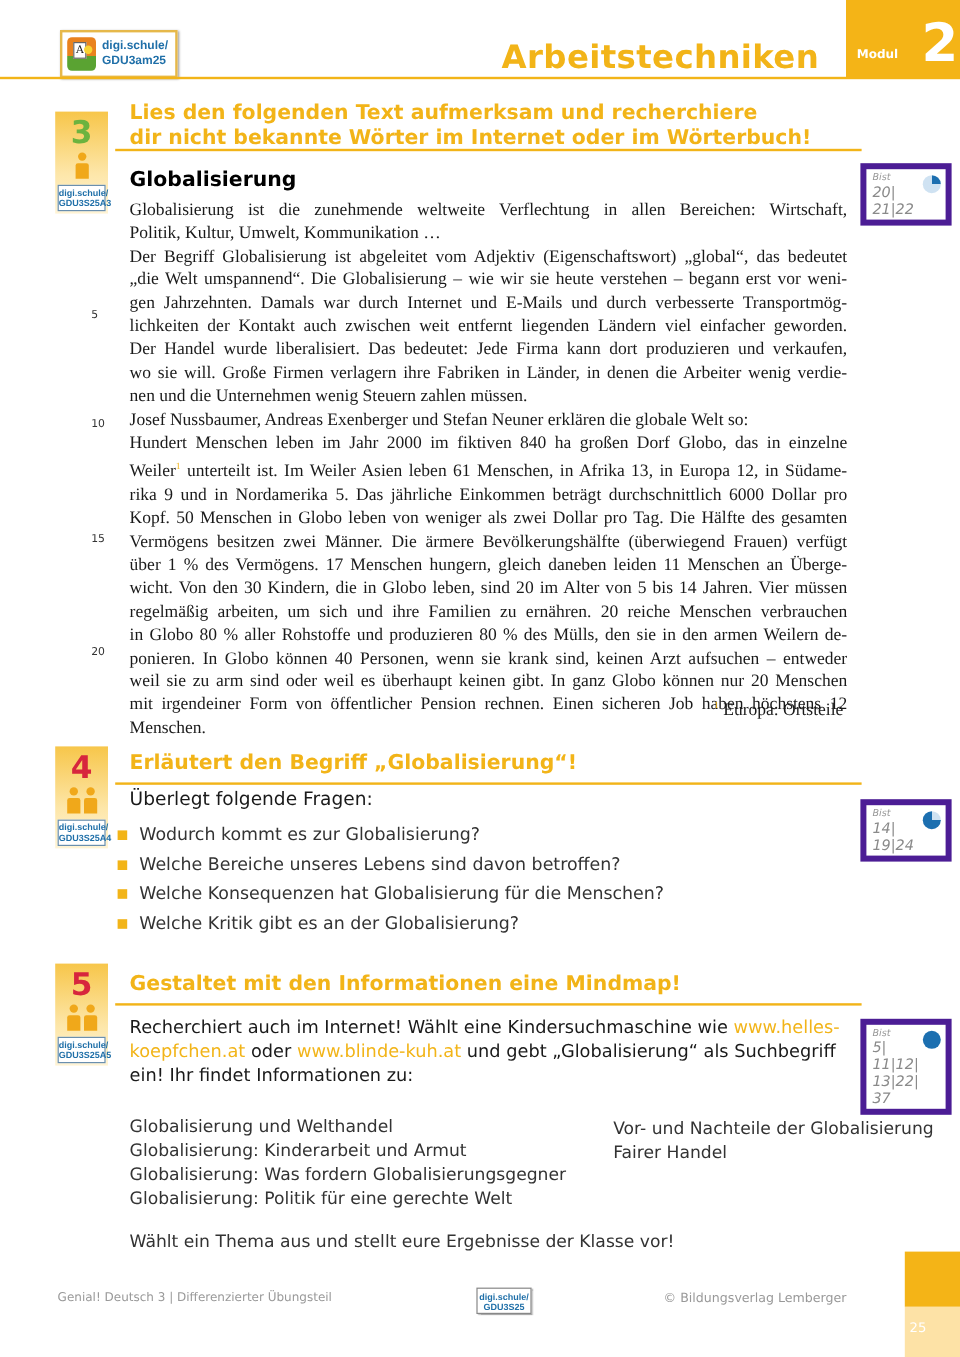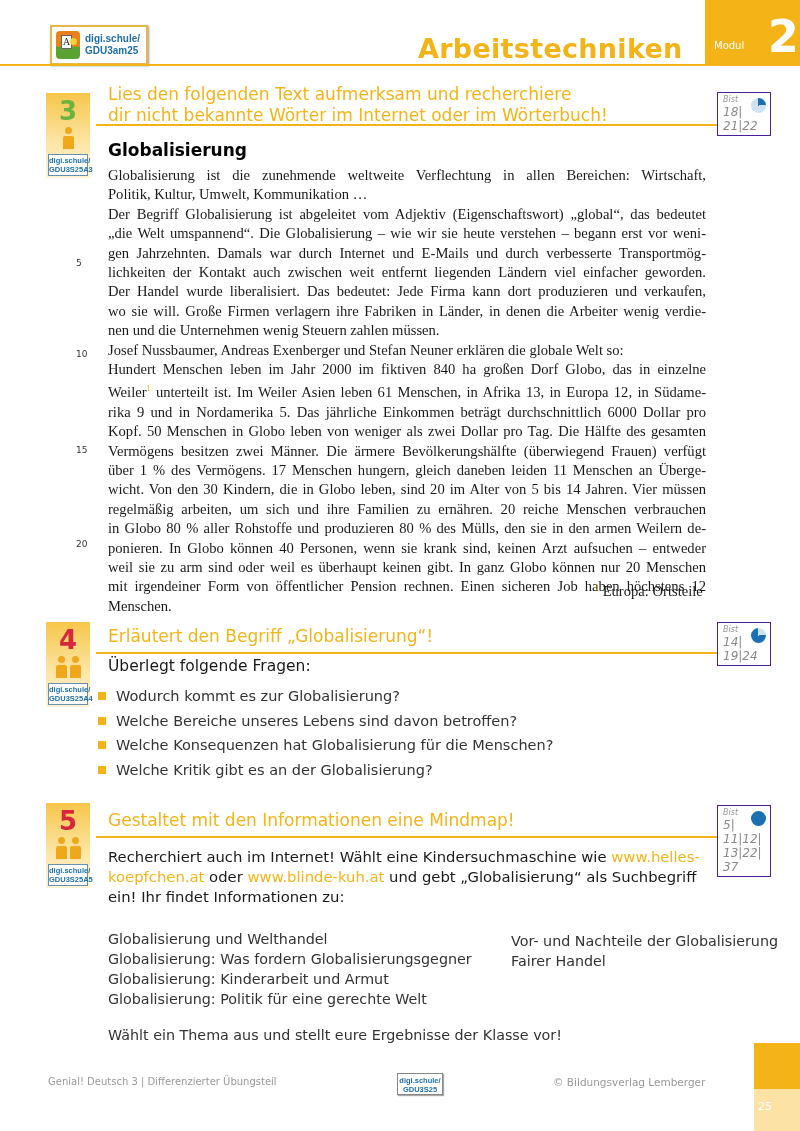--- a/index.html
+++ b/index.html
@@ -9,38 +9,38 @@
   
   .top-rule { position: absolute; left: 0; top: 64px; width: 705px; height: 2px; background: #f2b418; }
   .digi-top { position: absolute; left: 50px; top: 25px; width: 98px; height: 40px; border: 2px solid #e6b84a; background: #fff; box-shadow: 1px 1px 2px #999; display: flex; align-items: center; padding-left: 4px; }
   .digi-top .appicon { width: 24px; height: 28px; border-radius: 4px; background: linear-gradient(180deg,#e9821e 0%,#e9821e 55%,#5aa332 56%,#5aa332 100%); position: relative; margin-right: 5px; }
   .digi-top .appicon .card { position: absolute; left: 5px; top: 4px; width: 11px; height: 14px; background: #fff; border: 1px solid #666; font-family: "DejaVu Serif", serif; font-size: 9px; line-height: 12px; text-align: center; color: #222; }
   .digi-top .appicon .leaf { position: absolute; right: 3px; top: 7px; width: 7px; height: 7px; border-radius: 50%; background: #f7d234; }
   .digi-top .lbl { font-family: "Liberation Sans", sans-serif; font-size: 10px; line-height: 12px; color: #1f6fa8; font-weight: bold; }
 
   .page-title { position: absolute; left: 418px; top: 33px; font-family: "DejaVu Sans", sans-serif; font-weight: bold; font-size: 27px; color: #f2b418; letter-spacing: 0.3px; }
   .modul-box { position: absolute; left: 705px; top: 0; width: 95px; height: 66px; background: #f4b417; }
-  .modul-box .m-lbl { position: absolute; left: 9px; top: 40px; font-size: 10px; color: #fff; font-weight: normal; }
+  .modul-box .m-lbl { position: absolute; left: 9px; top: 40px; font-size: 10px; color: #fff; font-weight: bold; }
   .modul-box .m-num { position: absolute; left: 63px; top: 12px; font-size: 44px; line-height: 50px; color: #fff; font-weight: bold; }
 
   
   .badge { position: absolute; left: 46px; width: 44px; background: linear-gradient(180deg,#f7c64a 0%,#fde6a8 60%,#fff4d6 100%); text-align: center; }
   .badge .num { font-family: "DejaVu Sans", sans-serif; font-weight: bold; font-size: 26px; line-height: 28px; padding-top: 4px; }
   .badge .people { display: flex; justify-content: center; gap: 3px; margin-top: 2px; height: 24px; }
   .person { width: 11px; height: 22px; position: relative; }
   .person::before { content: ""; position: absolute; left: 2px; top: 0; width: 7px; height: 7px; border-radius: 50%; background: #f0a81a; }
   .person::after { content: ""; position: absolute; left: 0; top: 9px; width: 11px; height: 13px; background: #f0a81a; border-radius: 2px 2px 0 0; }
   .badge .code { margin: 3px 2px 2px; border: 1px solid #6a8fae; background: #fff; font-family: "Liberation Sans", sans-serif; font-size: 7.5px; line-height: 9px; color: #1f6fa8; font-weight: bold; padding: 1px 0; }
 
   
-  .task-head { position: absolute; left: 108px; font-family: "DejaVu Sans", sans-serif; font-weight: normal; font-size: 17px; line-height: 21px; color: #f2b418; }
+  .task-head { position: absolute; left: 108px; font-family: "DejaVu Sans", sans-serif; font-weight: bold; font-size: 17px; line-height: 21px; color: #f2b418; }
   .task-rule { position: absolute; left: 96px; height: 2px; background: #f2b418; }
 
   
-  .bist { position: absolute; left: 717px; width: 54px; border: 1px solid #4c1d95; background: #fff; padding: 2px 4px 2px 5px; font-family: "DejaVu Sans", sans-serif; color: #8a8a8a; font-style: italic; }
+  .bist { position: absolute; left: 717px; width: 76px; border: 5px solid #4c1d95; background: #fff; padding: 2px 4px 2px 5px; font-family: "DejaVu Sans", sans-serif; color: #8a8a8a; font-style: italic; margin-top: 44px; }
   .bist .b-lbl { font-size: 8px; line-height: 10px; color: #999; }
   .bist .b-val { font-size: 12px; line-height: 14px; }
   .pie { position: absolute; right: 4px; top: 5px; width: 15px; height: 15px; border-radius: 50%; }
 
   
   .subhead { position: absolute; left: 108px; top: 140px; font-family: "DejaVu Sans", sans-serif; font-weight: bold; font-size: 17px; color: #000000; }
   .body-text { position: absolute; left: 108px; top: 166px; width: 598px; font-family: "Liberation Serif", serif; font-size: 14.6px; line-height: 19.4px; color: #1a1a1a; }
   .body-text .ln { display: block; white-space: nowrap; text-align: justify; text-align-last: justify; }
   .body-text .ln.last { text-align-last: left; }
   .fn-mark { font-size: 8px; vertical-align: super; color: #f2b418; }
@@ -97,21 +97,21 @@
     <div>GDU3S25A3</div>
   </div>
 </div>
 <div class="task-head" style="top:84px;">
   <div>Lies den folgenden Text aufmerksam und recherchiere</div>
   <div>dir nicht bekannte Wörter im Internet oder im Wörterbuch!</div>
 </div>
 <div class="task-rule" style="top:124px; width:622px;"></div>
 <div class="bist" style="top:92px;">
   <div class="b-lbl">Bist</div>
-  <div class="b-val">18|</div>
+  <div class="b-val">20|</div>
   <div class="b-val">21|22</div>
   <div class="pie" style="background: conic-gradient(#1c6fb0 0 25%, #cfe2f2 25% 100%);"></div>
 </div>
 
 <div class="subhead">Globalisierung</div>
 
 <div class="body-text">
   <span class="ln">Globalisierung ist die zunehmende weltweite Verflechtung in allen Bereichen: Wirtschaft,</span>
   <span class="ln last">Politik, Kultur, Umwelt, Kommunikation …</span>
   <span class="ln">Der Begriff Globalisierung ist abgeleitet vom Adjektiv (Eigenschaftswort) „global“, das bedeutet</span>
@@ -205,22 +205,22 @@
 </div>
 
 <div class="t5-text">
   <div><span>Recherchiert auch im Internet! Wählt eine Kindersuchmaschine wie </span><span class="link">www.helles-</span></div>
   <div><span class="link">koepfchen.at</span><span> oder </span><span class="link">www.blinde-kuh.at</span><span> und gebt „Globalisierung“ als Suchbegriff</span></div>
   <div>ein! Ihr findet Informationen zu:</div>
 </div>
 
 <div class="topics" style="left:108px;">
   <div>Globalisierung und Welthandel</div>
+  <div>Globalisierung: Kinderarbeit und Armut</div>
   <div>Globalisierung: Was fordern Globalisierungsgegner</div>
-  <div>Globalisierung: Kinderarbeit und Armut</div>
   <div>Globalisierung: Politik für eine gerechte Welt</div>
 </div>
 <div class="topics" style="left:511px; top:931px;">
   <div>Vor- und Nachteile der Globalisierung</div>
   <div>Fairer Handel</div>
 </div>
 <div class="closing">Wählt ein Thema aus und stellt eure Ergebnisse der Klasse vor!</div>
 
 <div class="footer-left">Genial! Deutsch 3 | Differenzierter Übungsteil</div>
 <div class="footer-digi">

